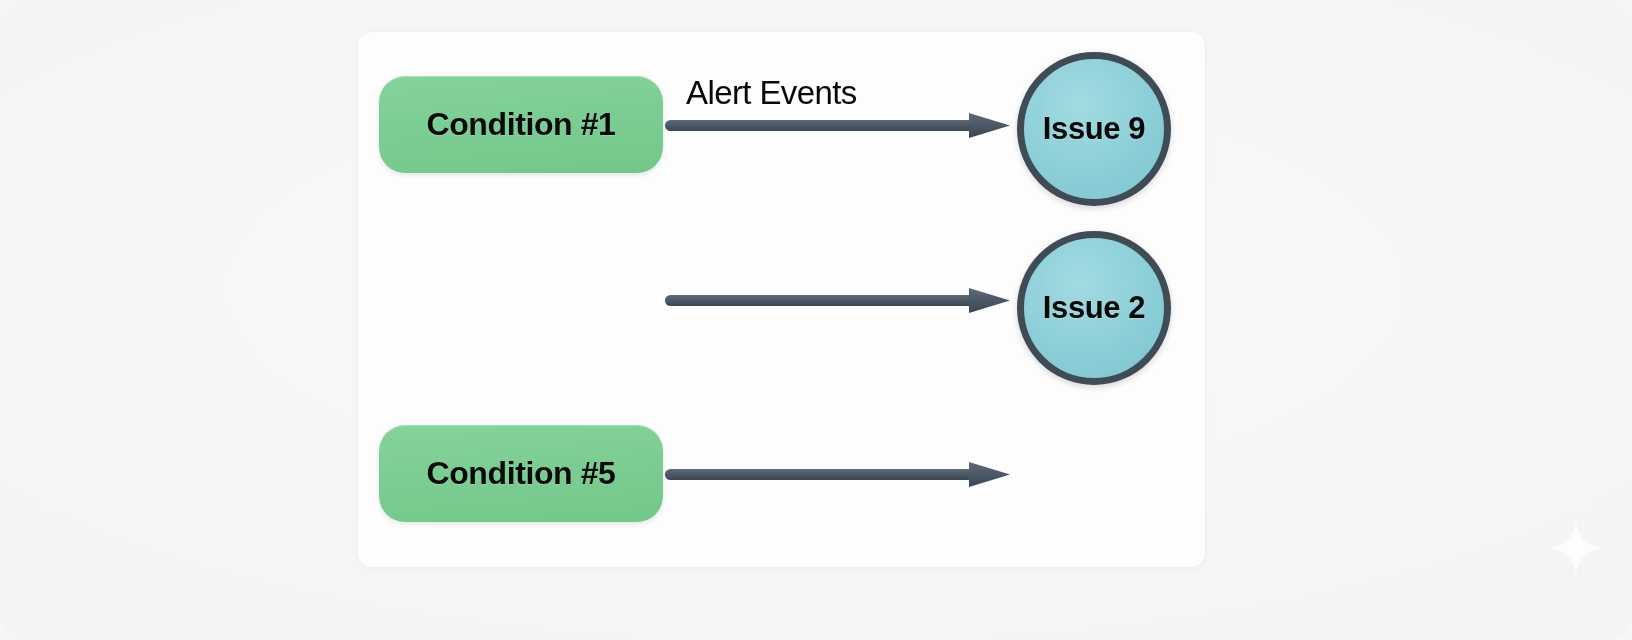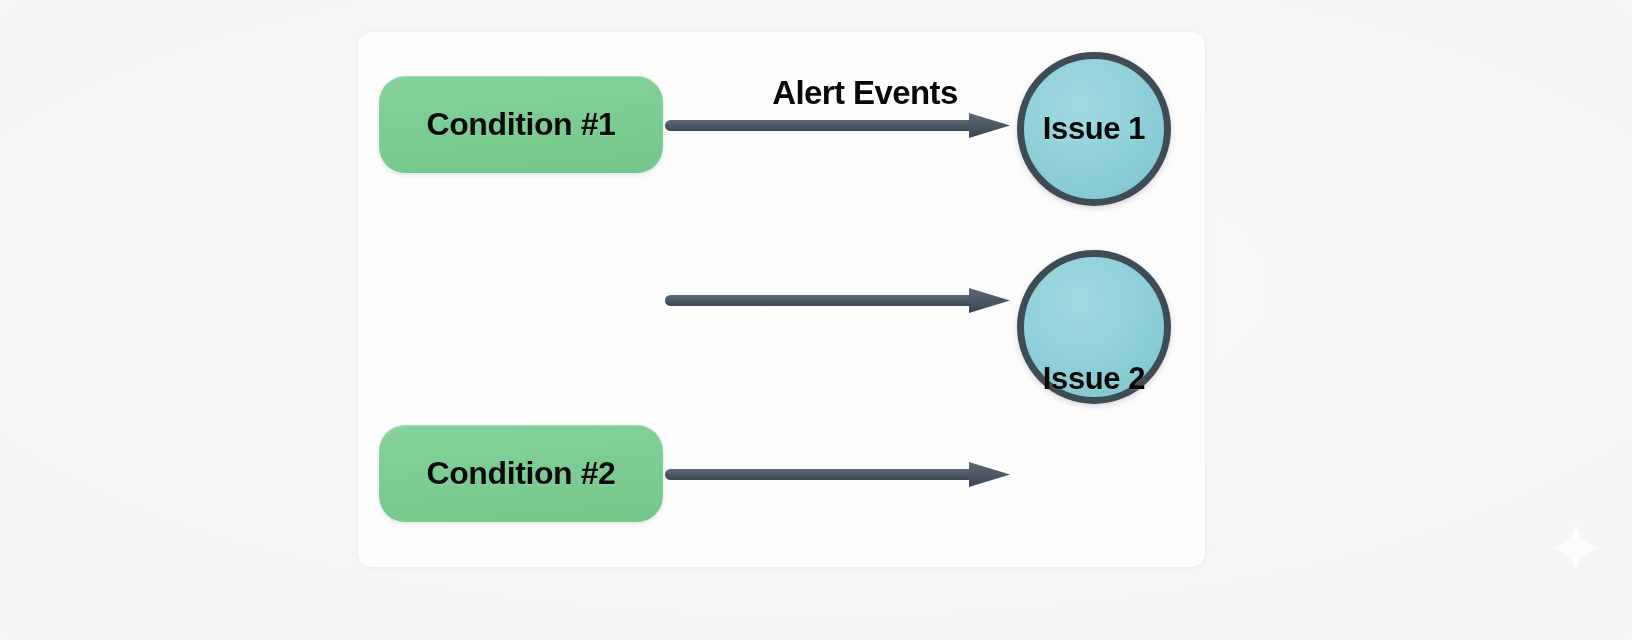--- a/index.html
+++ b/index.html
@@ -76,26 +76,25 @@
     left: 305px;
     top: 60px;
     width: 355px;
     height: 42px;
   }
   .arrow-svg { display: block; width: 355px; height: 42px; }
 
   
   .arrow-label {
     position: absolute;
-    left: 357px;
+    left: 328px;
     top: 30px;
     width: 300px;
-    text-align: center;
     font-size: 33px;
-    font-weight: bold;
+    font-weight: normal;
     color: #090909;
     letter-spacing: -0.6px;
     white-space: nowrap;
     text-shadow: 0 1px 1px rgba(255,255,255,0.5);
   }
 
   
   .issue-circle {
     position: absolute;
     left: 659px;
@@ -105,21 +104,21 @@
     border-radius: 50%;
     background: radial-gradient(circle at 40% 32%, #a2dbe2 0%, #8fd0d9 48%, #7cc4ce 100%);
     border: 7px solid #3f4b55;
     box-sizing: content-box;
     box-shadow: 0 2px 6px rgba(0,0,0,0.16);
     display: flex;
     align-items: center;
     justify-content: center;
   }
   .row-1 .issue-circle { top: 8px; }
-  .row-2 .issue-circle { top: 31px; align-items: flex-end; }
+  .row-2 .issue-circle { top: 12px; }
   .row-3 .issue-circle { top: 22px; }
 
   .issue-label {
     font-size: 31px;
     font-weight: bold;
     color: #080808;
     letter-spacing: -0.4px;
     white-space: nowrap;
     text-shadow: 0 1px 1px rgba(255,255,255,0.22);
   }
@@ -157,21 +156,21 @@
               <stop offset="55%" stop-color="#4a5663"></stop>
               <stop offset="100%" stop-color="#3b4653"></stop>
             </linearGradient>
           </defs>
           <rect x="2" y="16" width="312" height="11" rx="5.5" fill="url(#agrad1)"></rect>
           <path d="M306 9 L347 21.5 L306 34 Z" fill="url(#agrad1)"></path>
         </svg>
       </div>
 
       <div class="issue-circle">
-        <span class="issue-label">Issue 1</span>
+        <span class="issue-label">Issue 9</span>
       </div>
     </div>
 
     <div class="row row-2">
 
 
       <div class="arrow-label"></div>
 
       <div class="arrow-wrap">
         <svg class="arrow-svg" viewBox="0 0 355 42" xmlns="http://www.w3.org/2000/svg">
@@ -188,21 +187,21 @@
       </div>
 
       <div class="issue-circle">
         <span class="issue-label">Issue 2</span>
       </div>
     </div>
 
     <div class="row row-3">
 
       <div class="cond-box">
-        <span class="cond-label">Condition #2</span>
+        <span class="cond-label">Condition #5</span>
       </div>
 
       <div class="arrow-label"></div>
 
       <div class="arrow-wrap">
         <svg class="arrow-svg" viewBox="0 0 355 42" xmlns="http://www.w3.org/2000/svg">
           <defs>
             <linearGradient id="agrad3" x1="0" y1="0" x2="0" y2="1">
               <stop offset="0%" stop-color="#5d6a78"></stop>
               <stop offset="55%" stop-color="#4a5663"></stop>

